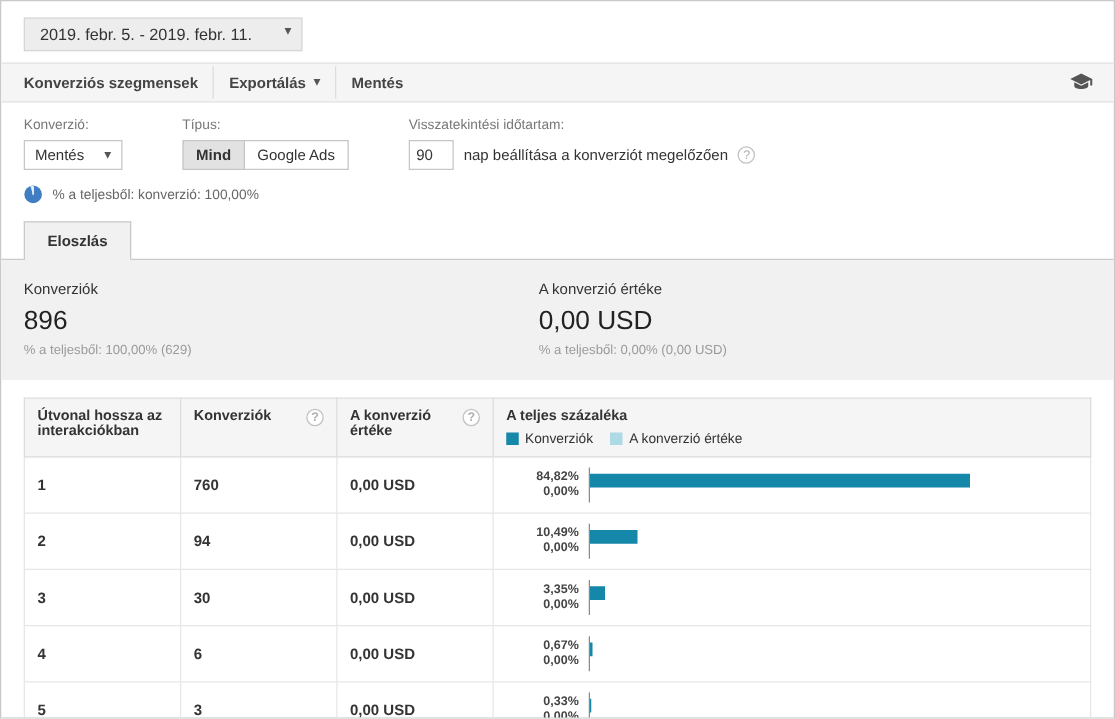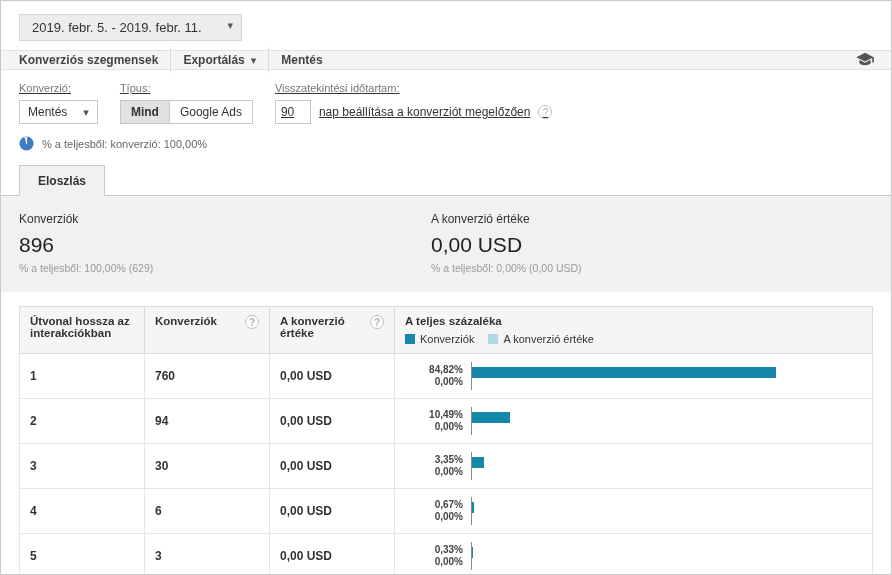--- a/index.html
+++ b/index.html
@@ -21,36 +21,36 @@
   .page-title { margin:0; font-size:17px; font-weight:bold; color:#1b1b1b; }
   .date-range {
     display:flex; align-items:flex-start; gap:26px;
     background:#ededed; border:1px solid #d6d6d6;
     padding:5px 8px 5px 12px; font-size:13px; color:#333; cursor:pointer;
   }
   .caret { font-size:11px; color:#555; line-height:1; }
 
   
   .toolbar {
-    display:flex; align-items:center; height:20px;
+    display:flex; align-items:center; height:32px;
     background:#f5f5f5; border-top:1px solid #e2e2e2; border-bottom:1px solid #e2e2e2;
     padding:0 16px;
   }
   .toolbar .tool-btn {
     background:none; border:none; font-family:inherit;
     font-size:12px; color:#444; font-weight:bold;
     padding:6px 12px; cursor:pointer; display:flex; align-items:center; gap:6px;
     border-right:1px solid #ddd;
   }
   .toolbar .tool-btn:first-child { padding-left:2px; }
   .toolbar .tool-btn:nth-child(3) { border-right:none; }
   .edu { margin-left:auto; display:flex; align-items:center; }
 
   
-  .filters { display:flex; gap:22px; padding:12px 18px 4px; align-items:flex-start;text-decoration:underline; }
+  .filters { display:flex; gap:48px; padding:12px 18px 4px; align-items:flex-start; }
   .filter-label { display:block; font-size:11px; color:#777; margin-bottom:6px; }
   .dropdown-btn {
     display:inline-flex; align-items:center; gap:16px;
     background:#fff; border:1px solid #c6c6c6; padding:4px 8px;
     font-family:inherit; font-size:12px; color:#333; cursor:pointer;
   }
   .segmented { display:inline-flex; }
   .seg-btn {
     background:#fff; border:1px solid #c6c6c6; padding:4px 10px;
     font-family:inherit; font-size:12px; color:#333; cursor:pointer;

